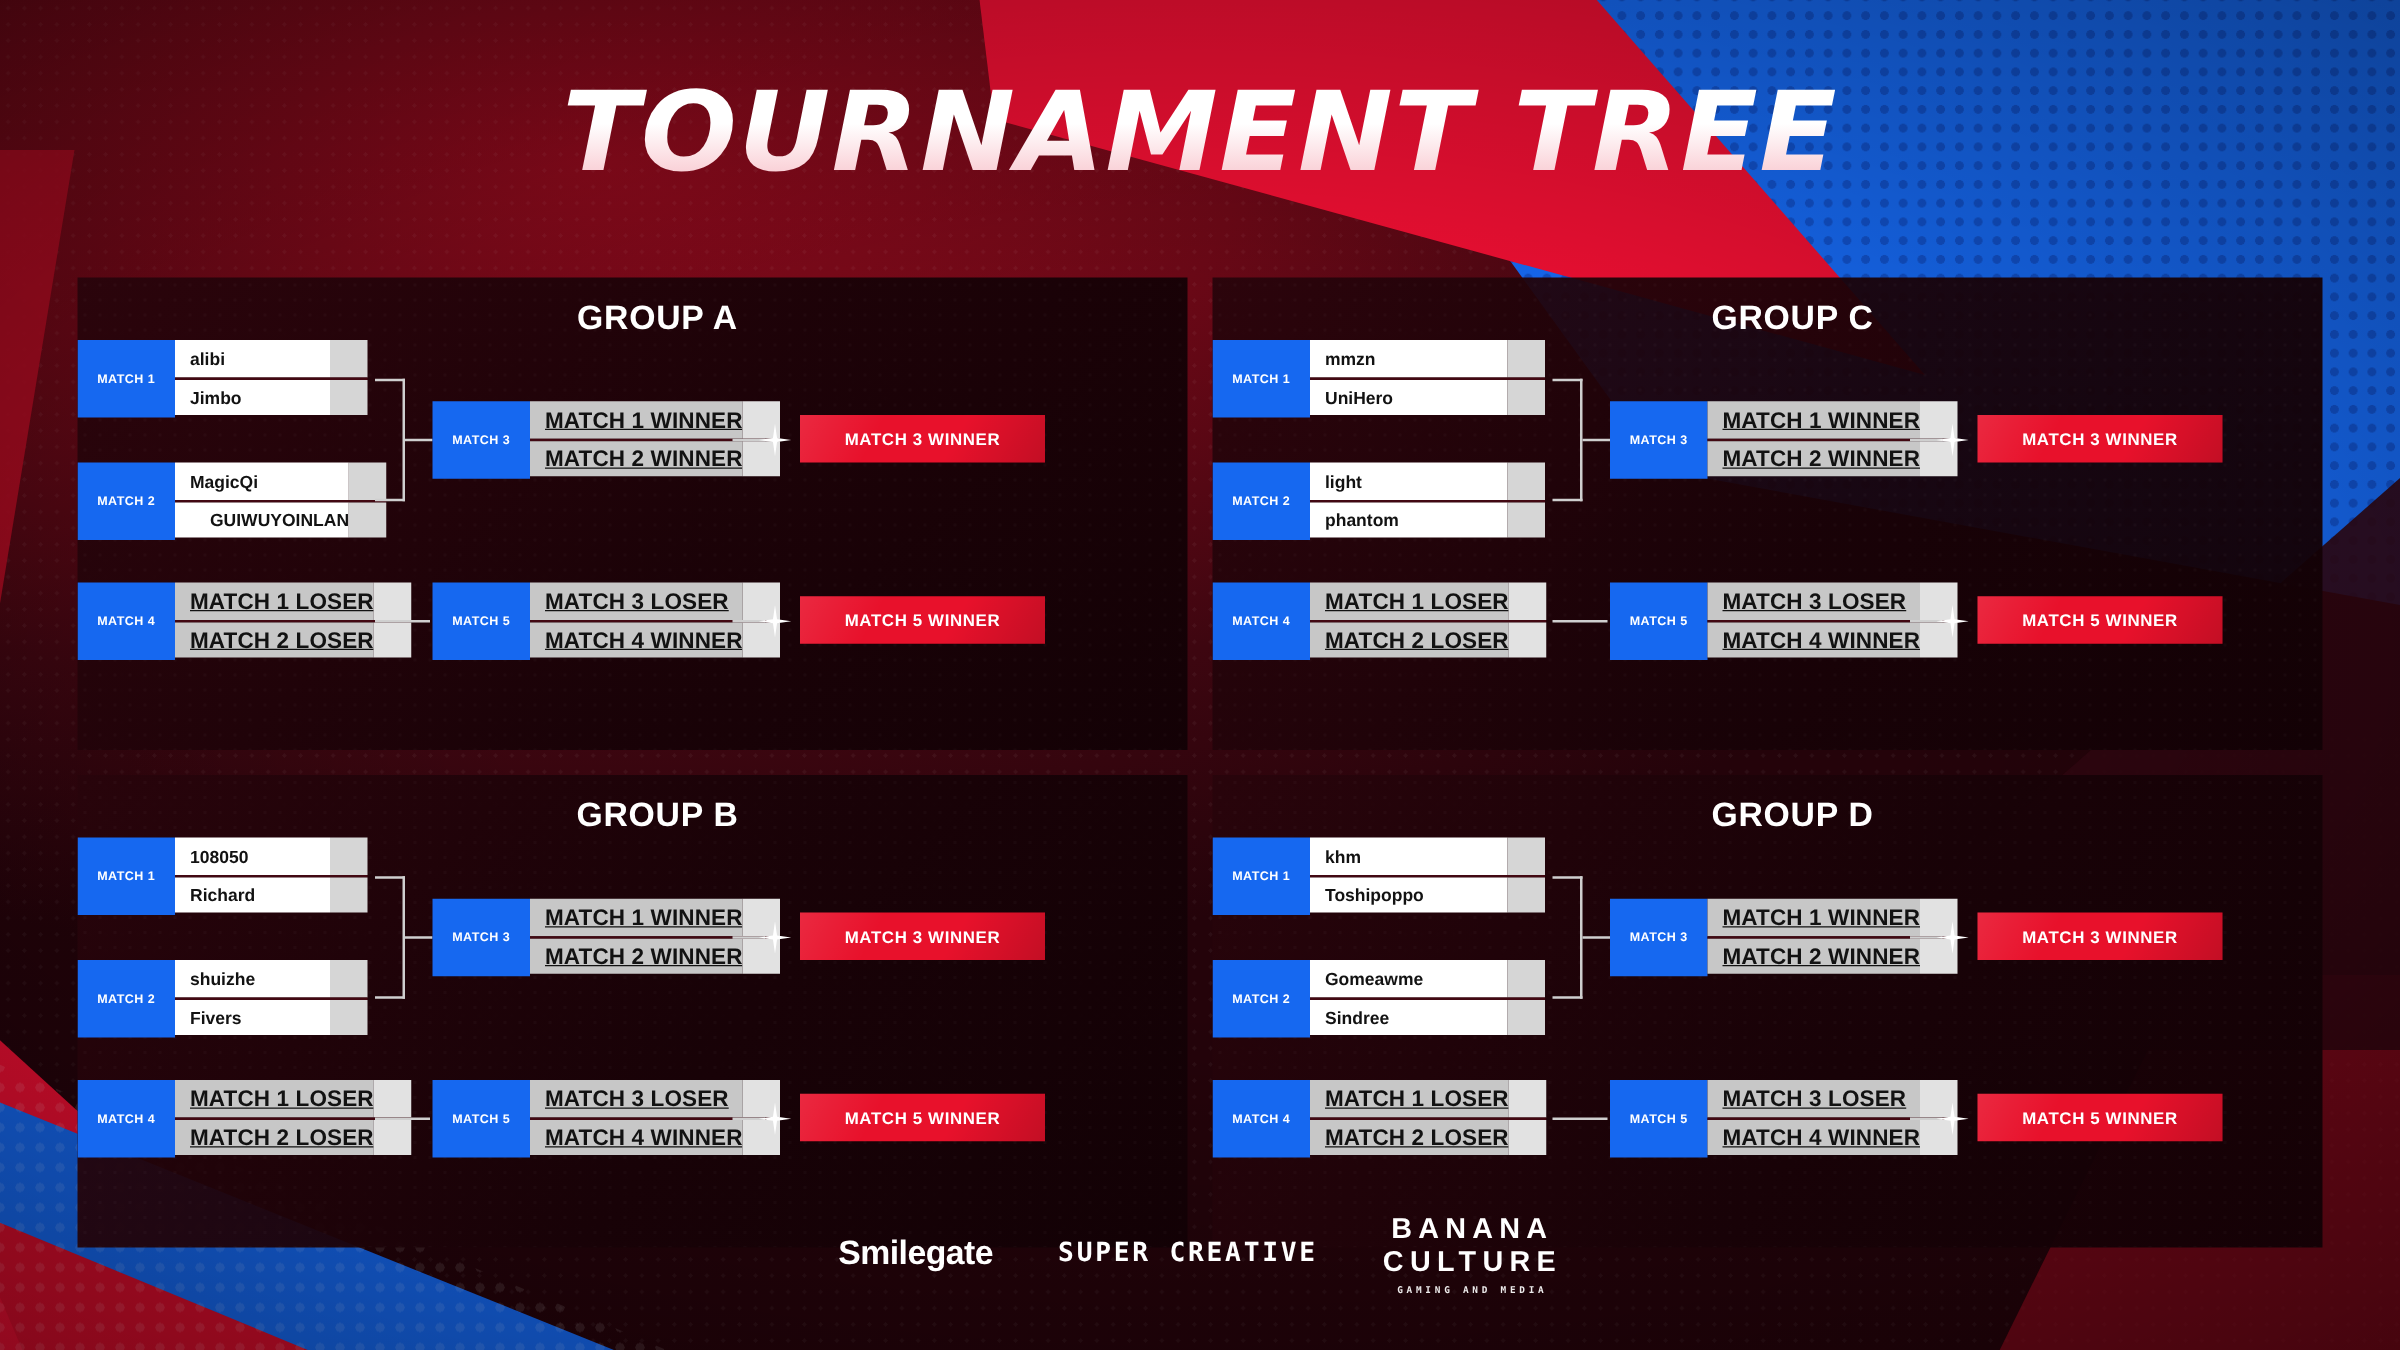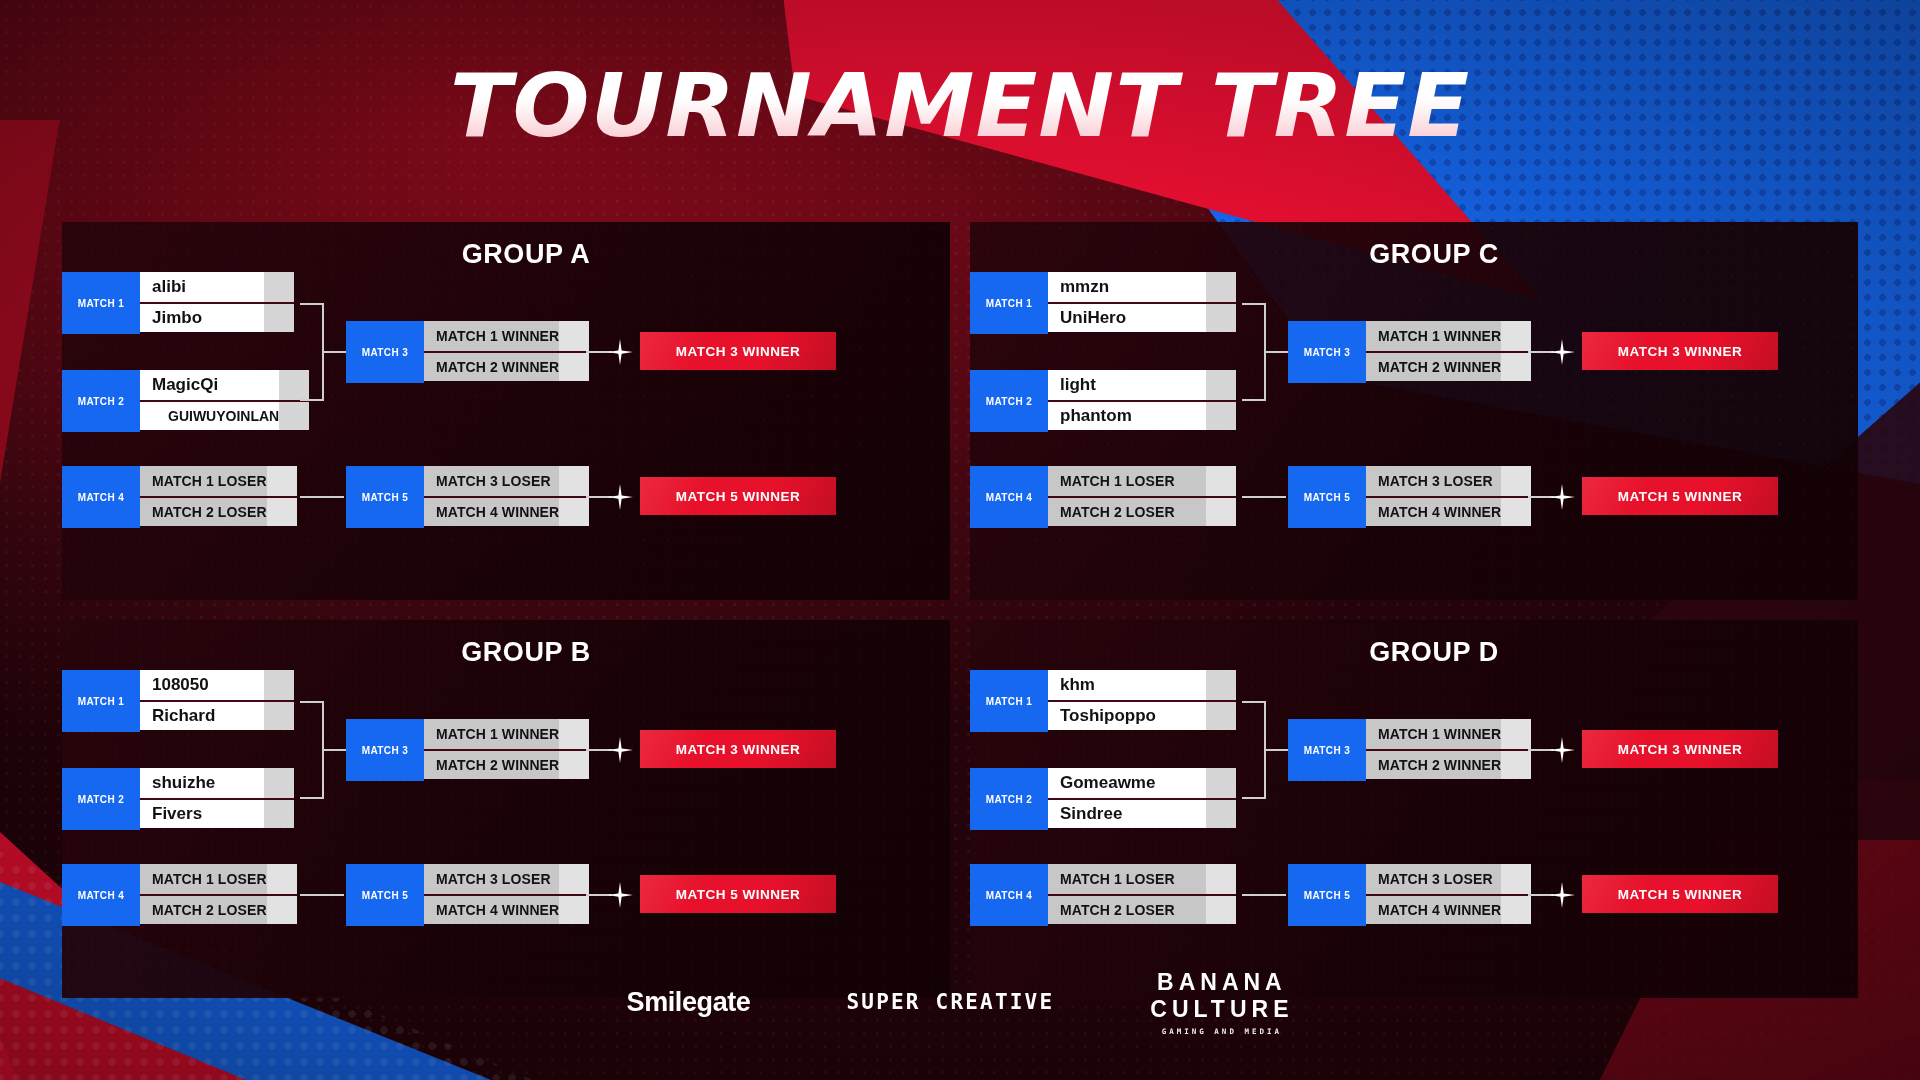--- a/index.html
+++ b/index.html
@@ -209,35 +209,35 @@
     display: flex;
     height: 30px;
     align-items: stretch;
   }
   .mrow + .mrow { border-top: 2px solid #420812; }
 
   .mname {
     flex: 1 1 auto;
     display: flex; align-items: center;
     padding-left: 12px;
-    font-size: 17px;
+    font-size: 14px;
     font-weight: bold;
     color: #121212;
     white-space: nowrap;
     overflow: hidden;
   }
   .mscore { flex: 0 0 30px; }
 
   
   .v-team .mname { background: #ffffff; }
   .v-team .mscore { background: #d6d6d6; }
   .v-team .mname.long { font-size: 14px; padding-left: 28px; }
 
   
-  .v-ph .mname { background: #c7c7c7; font-size: 14px; letter-spacing: .1px; }
+  .v-ph .mname { background: #c7c7c7; font-size: 18px; letter-spacing: .1px; text-decoration: underline; }
   .v-ph .mscore { background: #e2e2e2; }
 
   
   .winner {
     position: absolute;
     height: 38px;
     background:
       linear-gradient(118deg, rgba(255,255,255,.10) 0%, rgba(255,255,255,0) 32%),
       linear-gradient(300deg, rgba(0,0,0,.16) 0%, rgba(0,0,0,0) 38%),
       #e8112b;
@@ -265,21 +265,21 @@
     width: 26px; height: 26px;
     color: #ffffff;
   }
   .spark svg { display:block; width:100%; height:100%; }
 
   
   .footer {
     position: absolute;
     left: 0; right: 0; bottom: 44px;
     display: flex; align-items: center; justify-content: center;
-    gap: 96px;
+    gap: 52px;
     z-index: 11;
   }
   .logo-smilegate {
     color: #ffffff;
     font-size: 27px;
     font-weight: bold;
     letter-spacing: -0.4px;
   }
   .logo-supercreative {
     color: #ffffff;

